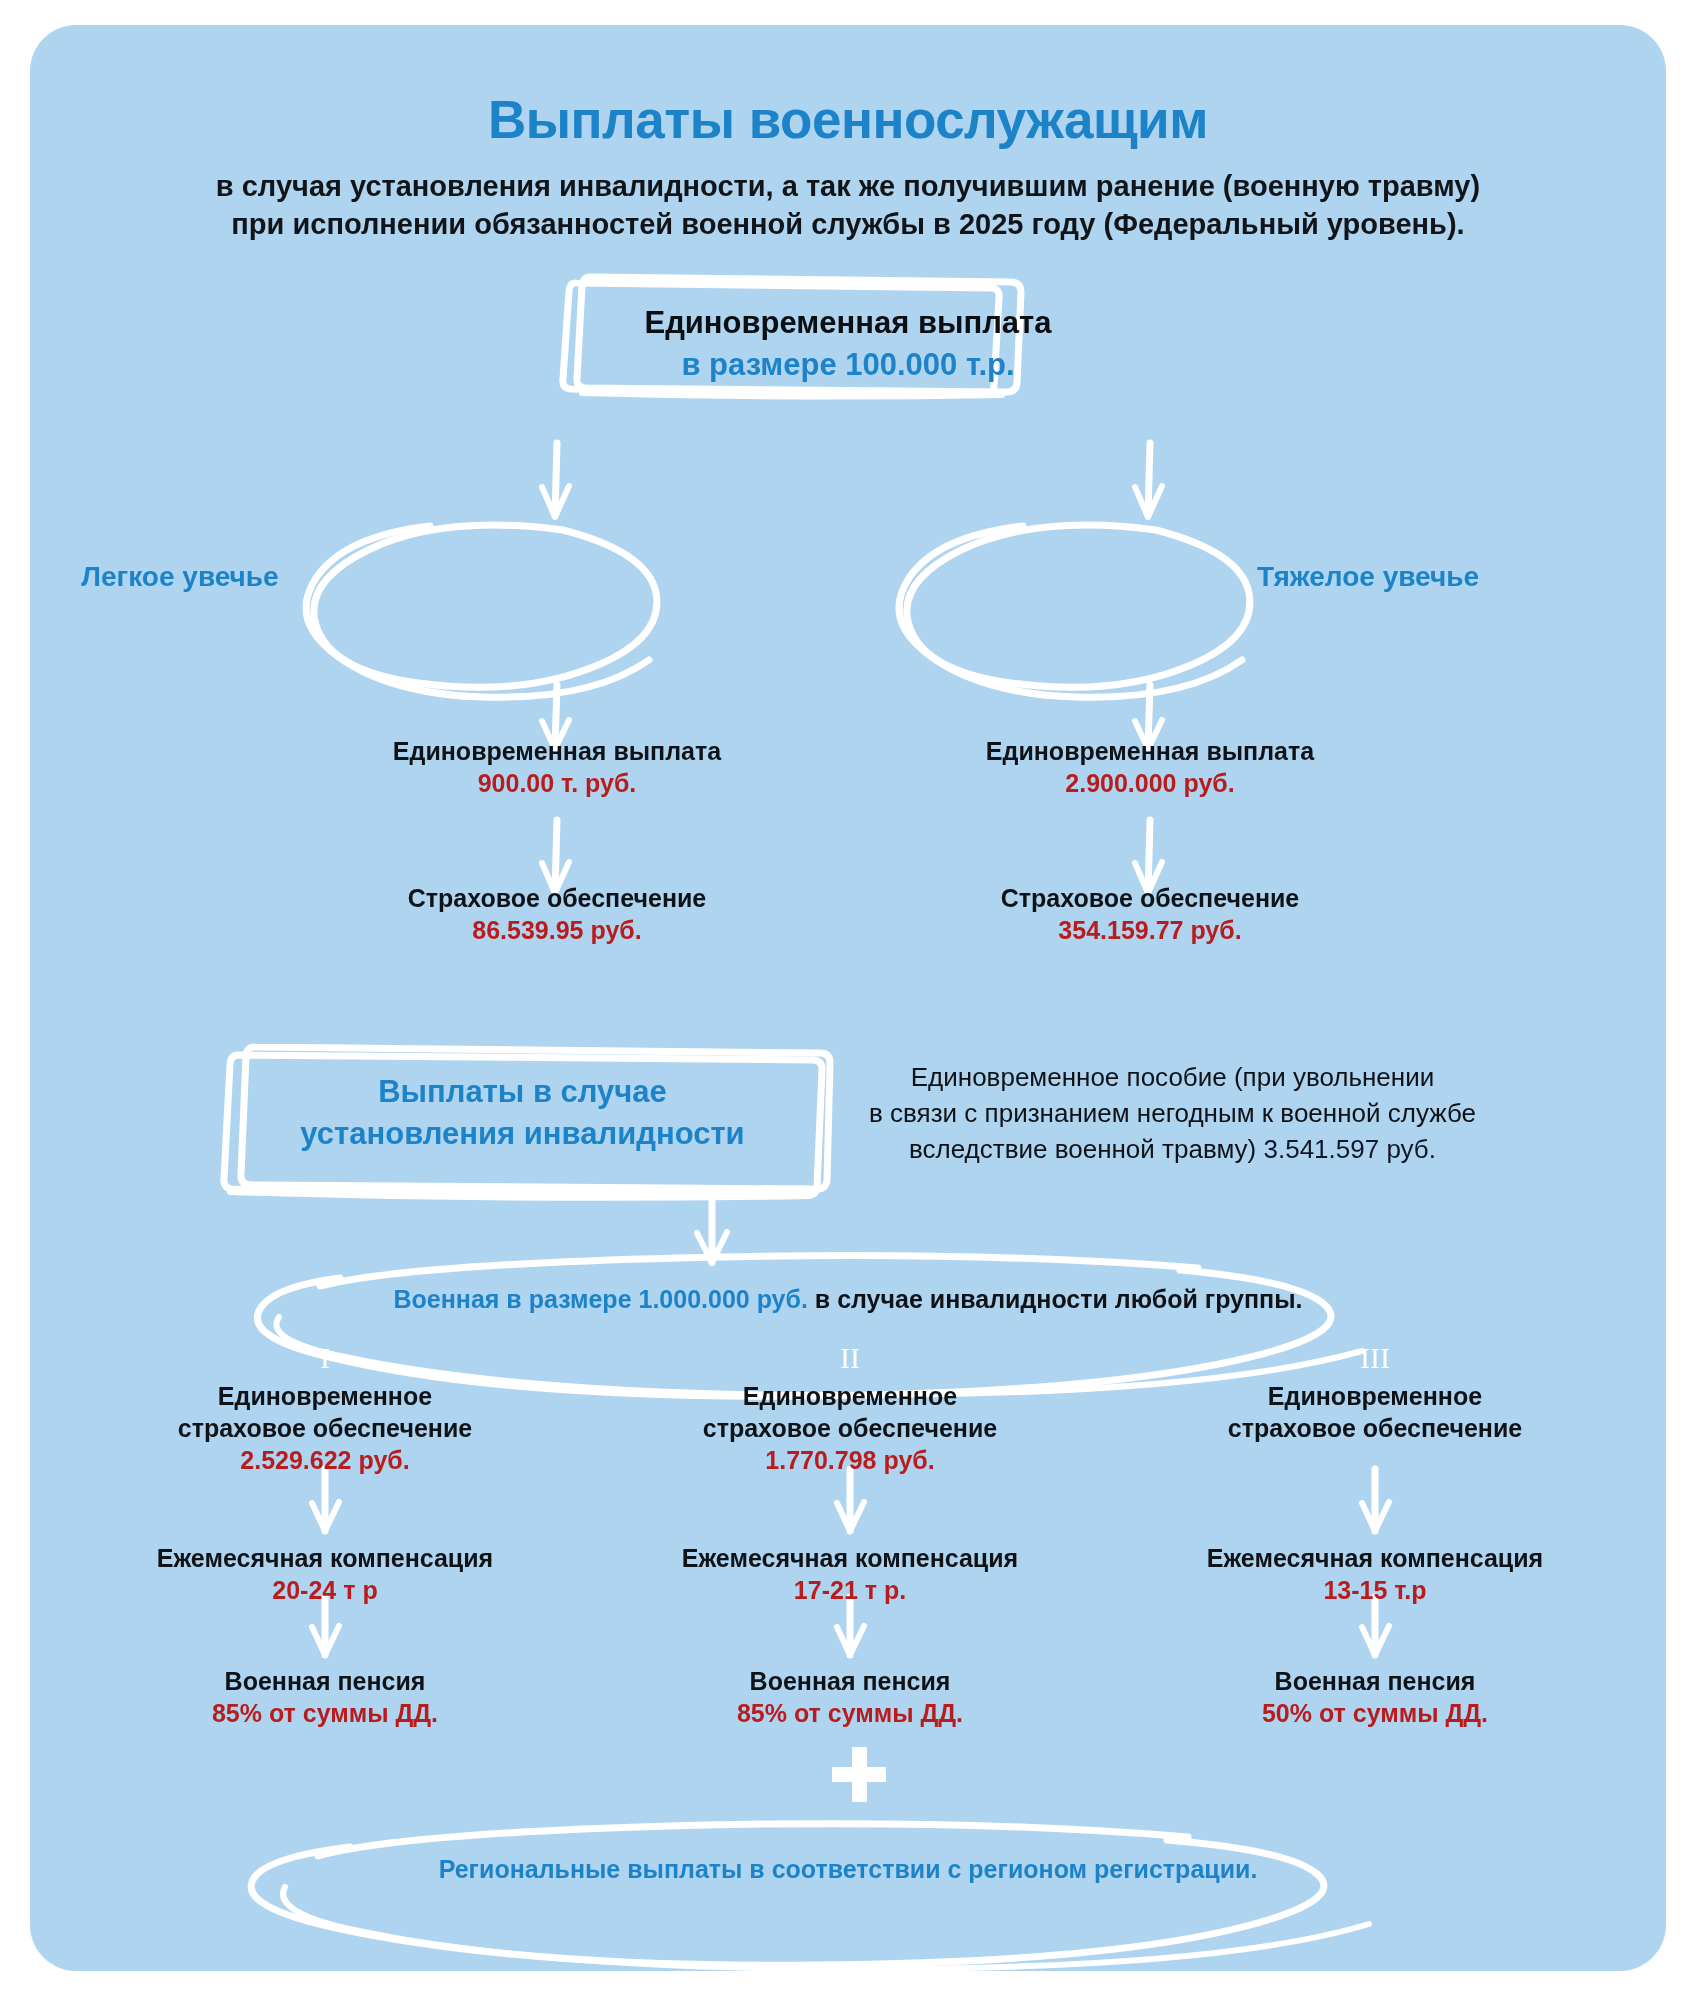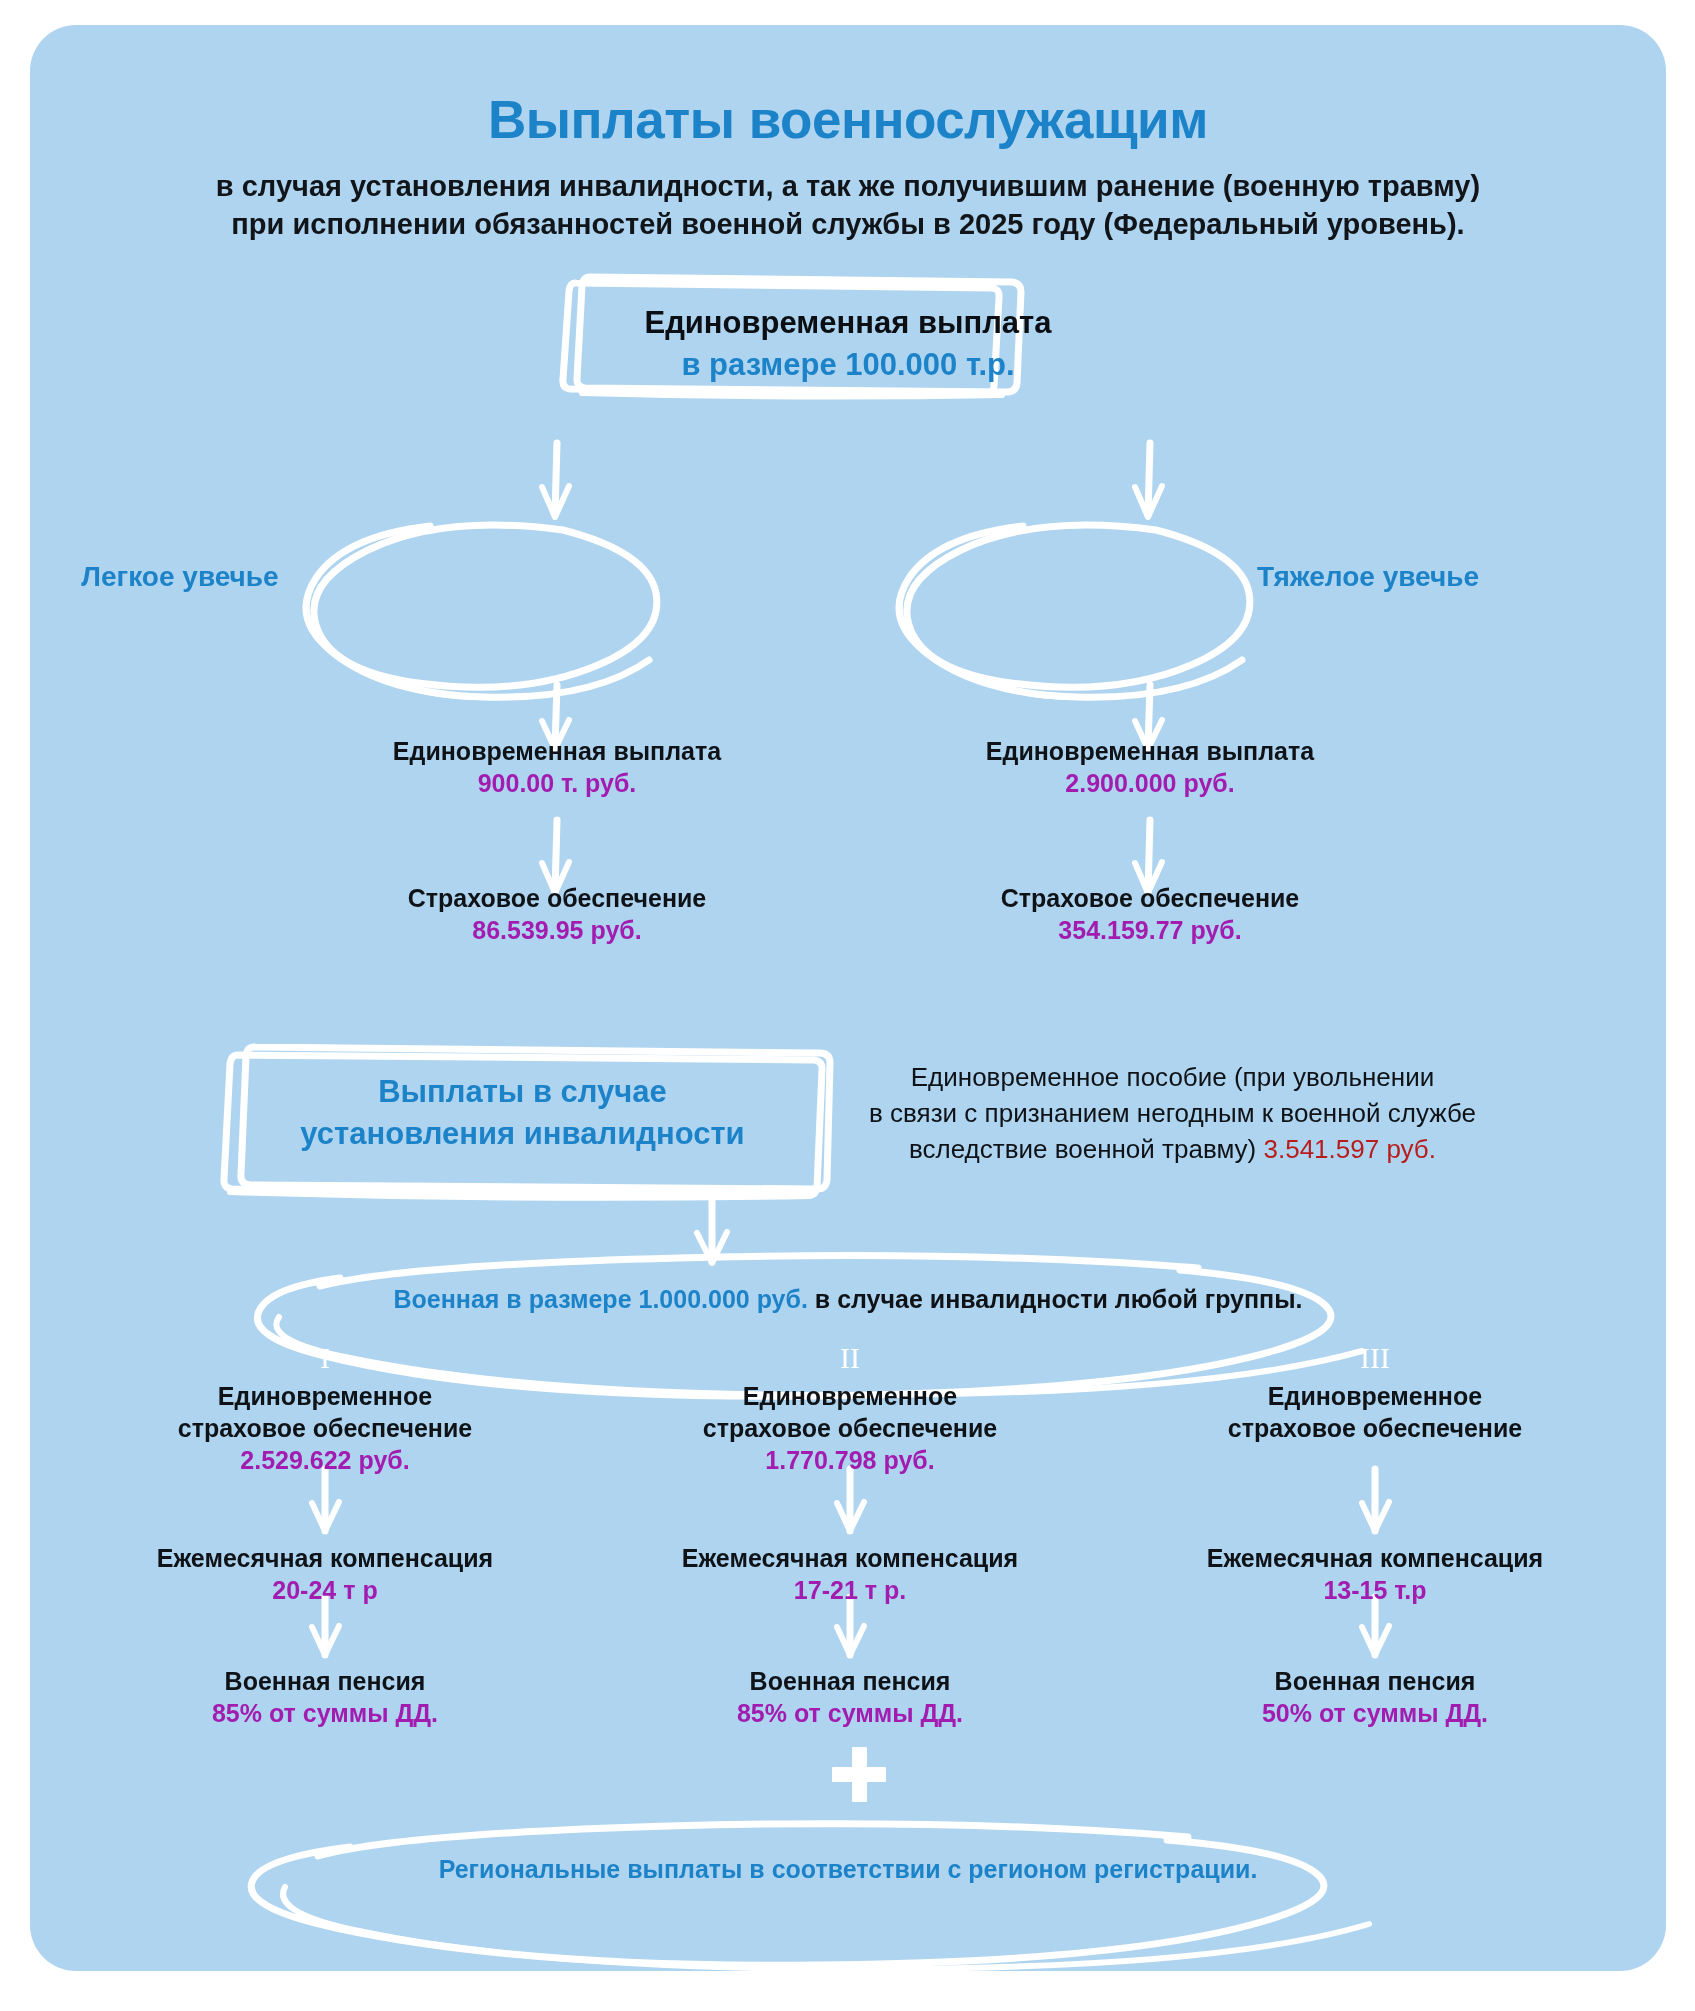--- a/index.html
+++ b/index.html
@@ -27,21 +27,21 @@
   }
   .t-sub {
     position: absolute; width: 100%; text-align: center;
     color: #111418; font-size: 29px; line-height: 38px;
     font-weight: bold;
   }
   .node-text {
     position: absolute; text-align: center;
     color: #0f1317; font-size: 25px; line-height: 32px; font-weight: bold;
   }
-  .node-text .amt { color: #a21caf; display: block; }
+  .node-text .amt { color: #b91c1c; display: block; }
 
   .box-label {
     position: absolute; text-align: center; width: 100%;
     color: #0b0f13; font-weight: bold; font-size: 31px; line-height: 42px;
   }
   .box-label .amt { color: #1d83c9; display: block; }
 
   .ellipse-label {
     position: absolute; width: 100%; text-align: center;
     color: #1d83c9; font-weight: bold; font-size: 28px;
@@ -52,21 +52,21 @@
   }
   .wide-label .hl { color: #1d83c9; }
   .roman {
     position: absolute; color: #ffffff; font-size: 30px;
     font-weight: normal; text-align: center; font-family: "Liberation Serif", serif;
   }
   .side-note {
     position: absolute; text-align: center;
     color: #0f1317; font-size: 26px; line-height: 36px; font-weight: normal;
   }
-  .side-note .hl { color: #b91c1c; }
+  .side-note .hl { color: #0f172a; }
 
   svg.layer { position: absolute; left: 0; top: 0; width: 1695px; height: 2011px;
               pointer-events: none; }
 </style>
 </head>
 <body>
 
 <div class="card">
   <div class="stage">
 

